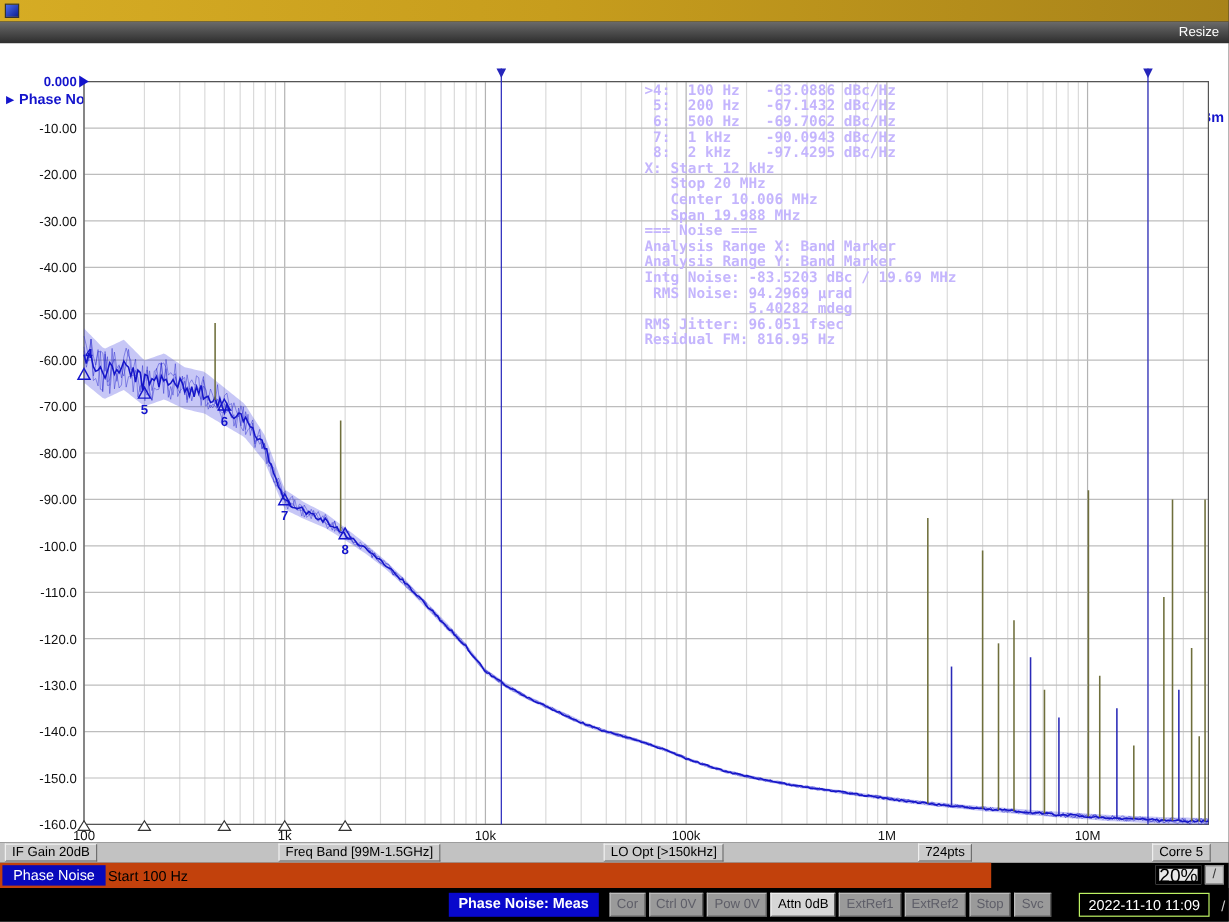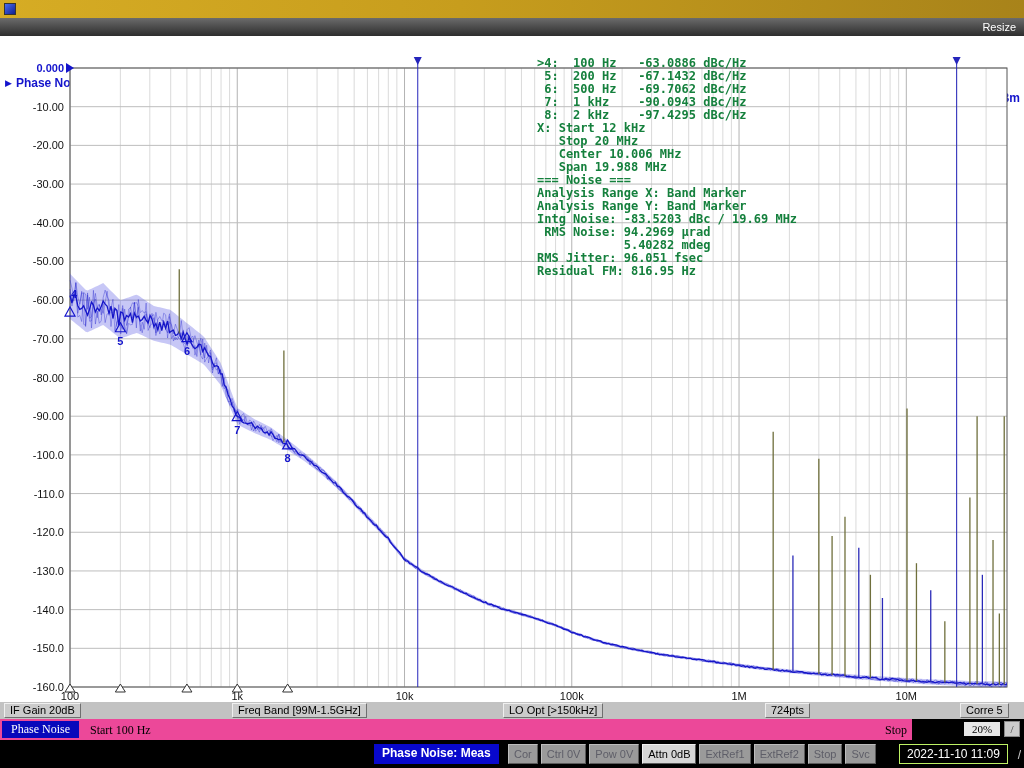--- a/index.html
+++ b/index.html
@@ -21,35 +21,35 @@
   #trace-header { position: absolute; left: 5px; top: 40px; display: flex; gap: 4px; align-items: center; }
   #trace-header .arrow { color: #1414cc; font-size: 9px; }
   #trace-header .lbl { color: #1414cc; font-size: 12px; font-weight: bold; }
 
   #carrier-row { position: absolute; left: 764px; top: 55px; width: 256px;
     display: flex; justify-content: space-between; color: #1414cc; font-size: 12px; font-weight: bold; }
 
   #plot-svg { position: absolute; left: 0; top: 36px; width: 1024px; height: 666px; }
   svg text { font-family: "Liberation Sans", sans-serif; }
 
-  #readout { position: absolute; left: 537px; top: 57px; color: #15803d;
+  #readout { position: absolute; left: 537px; top: 69px; color: #c4b5fd;
     font: bold 12px/13px "DejaVu Sans Mono", monospace; white-space: pre; }
 
   #toolbar { position: absolute; left: 0; top: 702px; width: 1024px; height: 17px; background: #c2c2c2; text-align: right; }
   #toolbar .tb { position: absolute; top: 1px; height: 15px; line-height: 13px; font-size: 11px;
     padding: 0 5px; background: #cbcbcb; color: #000;
     border: 1px solid; border-color: #efefef #6f6f6f #6f6f6f #efefef; white-space: nowrap; }
 
-  #tracebar { position: absolute; left: 0; top: 719px; width: 912px; height: 21px; background: #ec4899; font-family: Liberation Serif, serif; }
+  #tracebar { position: absolute; left: 0; top: 719px; width: 826px; height: 21px; background: #c2410c; }
   #pn-tab { position: absolute; left: 2px; top: 2px; height: 17px; line-height: 17px; padding: 0 9px;
     background: #0808bb; color: #fff; font-size: 12px; }
   #start-freq { position: absolute; left: 90px; top: 4px; font-size: 12px; color: #000; }
   #stop-freq { position: absolute; left: 885px; top: 4px; font-size: 12px; color: #000; }
   #zoom-box { position: absolute; left: 963px; top: 2px; width: 38px; height: 16px; background: #e8e8e8;
-    border: 1px solid #000000; text-align: center; font-size: 11px; line-height: 14px; color: #000; }
+    border: 3px solid #000000; text-align: center; font-size: 16px; line-height: 14px; color: #000; }
   #grip1 { position: absolute; left: 1004px; top: 2px; width: 16px; height: 16px; background: #cbcbcb;
     border: 1px solid #888; text-align: center; font-size: 11px; line-height: 14px; color: #333; }
 
   #statusbar { position: absolute; left: 0; top: 740px; width: 1024px; height: 40px; background: #000; }
   #meas-box { position: absolute; left: 374px; top: 4px; height: 20px; line-height: 19px; padding: 0 8px;
     background: #0808cc; color: #fff; font-size: 12px; font-weight: bold; }
   #status-items { position: absolute; left: 508px; top: 4px; display: flex; gap: 3px; }
   .st { height: 20px; line-height: 18px; padding: 0 5px; font-size: 11px; border: 1px solid; white-space: nowrap; }
   .st-dim { background: #9a9a9a; color: #5e5e68; border-color: #bdbdbd #5a5a5a #5a5a5a #bdbdbd; }
   .st-on  { background: #d6d6d6; color: #000;    border-color: #f0f0f0 #5a5a5a #5a5a5a #f0f0f0; }

